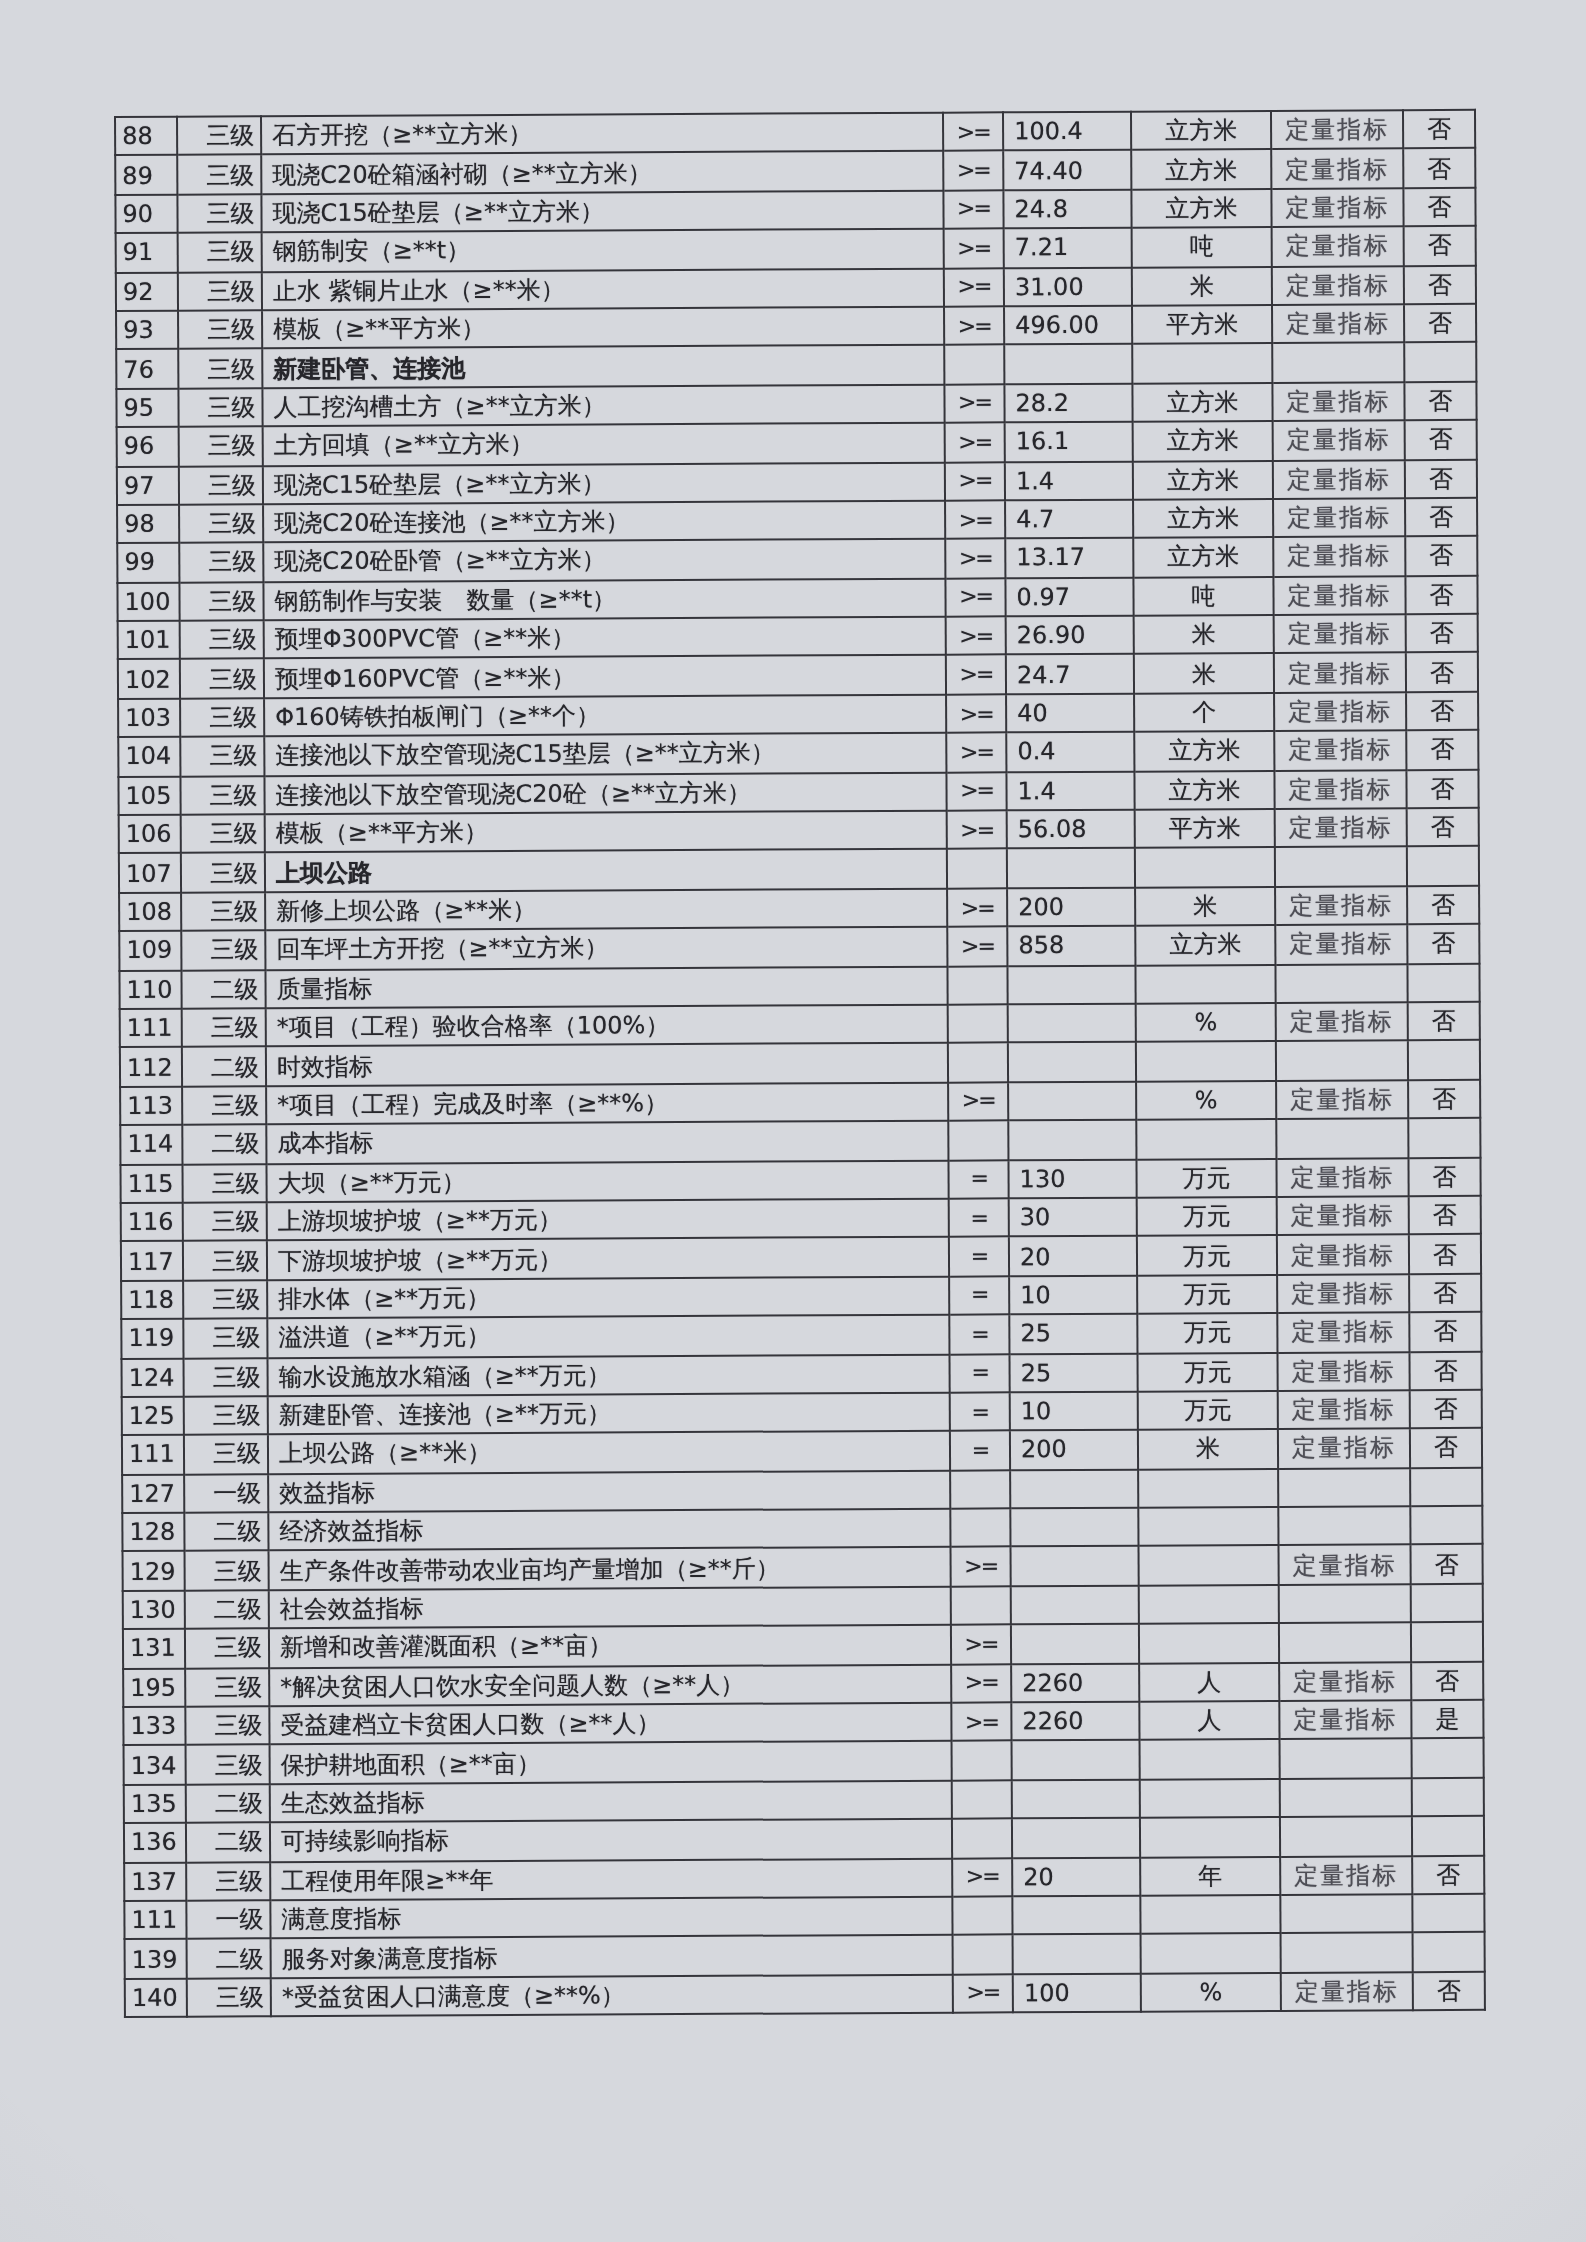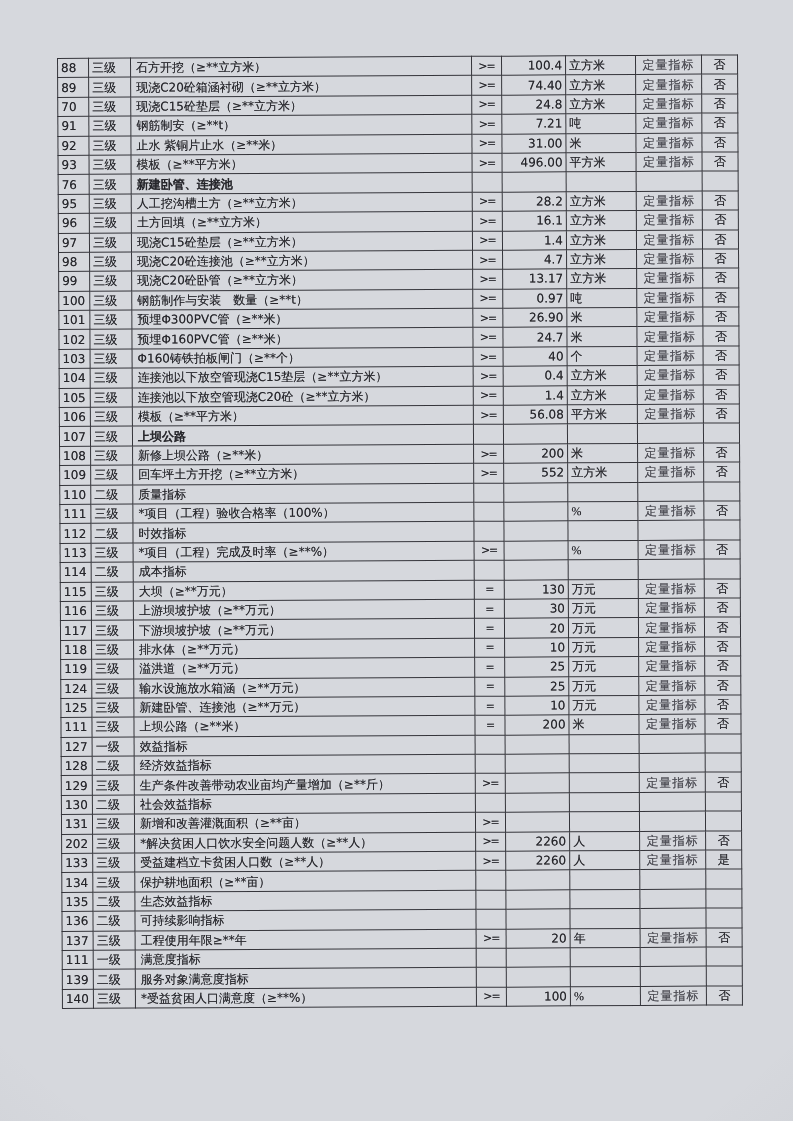--- a/index.html
+++ b/index.html
@@ -34,25 +34,25 @@
     font-size:12px;
     color:var(--text-color);
     padding:0 3px;
     overflow:hidden;
     white-space:nowrap;
     line-height:1;
     vertical-align:middle;
     text-shadow:0 0 0.5px rgba(20,20,26,0.55);
   }
   .c-no{text-align:left;}
-  .c-level{text-align:left;}
+  .c-level{text-align:right;}
   .c-desc{text-align:left;padding-left:5px;}
   .c-op{text-align:center;font-size:11px;letter-spacing:-1px;}
-  .c-val{text-align:right;padding-left:5px;margin-left:17px;}
-  .c-unit{text-align:left;font-family:Liberation Serif, serif;}
+  .c-val{text-align:left;padding-left:5px;margin-left:17px;}
+  .c-unit{text-align:center;}
   .c-type{text-align:center;color:var(--muted-color);letter-spacing:1px;margin-top:12px;}
   .c-flag{text-align:center;}
   tr.bold-desc .c-desc{font-weight:bold;}
 </style>
 </head>
 <body>
 
 <div class="scan-sheet">
   <table>
     <colgroup>
@@ -80,21 +80,21 @@
     <td class="c-no">89</td>
     <td class="c-level">三级</td>
     <td class="c-desc">现浇C20砼箱涵衬砌（≥**立方米）</td>
     <td class="c-op">&gt;=</td>
     <td class="c-val">74.40</td>
     <td class="c-unit">立方米</td>
     <td class="c-type">定量指标</td>
     <td class="c-flag">否</td>
   </tr>
         <tr>
-    <td class="c-no">70</td>
+    <td class="c-no">90</td>
     <td class="c-level">三级</td>
     <td class="c-desc">现浇C15砼垫层（≥**立方米）</td>
     <td class="c-op">&gt;=</td>
     <td class="c-val">24.8</td>
     <td class="c-unit">立方米</td>
     <td class="c-type">定量指标</td>
     <td class="c-flag">否</td>
   </tr>
         <tr>
     <td class="c-no">91</td>
@@ -274,21 +274,21 @@
     <td class="c-val">200</td>
     <td class="c-unit">米</td>
     <td class="c-type">定量指标</td>
     <td class="c-flag">否</td>
   </tr>
         <tr>
     <td class="c-no">109</td>
     <td class="c-level">三级</td>
     <td class="c-desc">回车坪土方开挖（≥**立方米）</td>
     <td class="c-op">&gt;=</td>
-    <td class="c-val">552</td>
+    <td class="c-val">858</td>
     <td class="c-unit">立方米</td>
     <td class="c-type">定量指标</td>
     <td class="c-flag">否</td>
   </tr>
         <tr>
     <td class="c-no">110</td>
     <td class="c-level">二级</td>
     <td class="c-desc">质量指标</td>
     <td class="c-op"></td>
     <td class="c-val"></td>
@@ -460,21 +460,21 @@
     <td class="c-no">131</td>
     <td class="c-level">三级</td>
     <td class="c-desc">新增和改善灌溉面积（≥**亩）</td>
     <td class="c-op">&gt;=</td>
     <td class="c-val"></td>
     <td class="c-unit"></td>
     <td class="c-type"></td>
     <td class="c-flag"></td>
   </tr>
         <tr>
-    <td class="c-no">202</td>
+    <td class="c-no">195</td>
     <td class="c-level">三级</td>
     <td class="c-desc">*解决贫困人口饮水安全问题人数（≥**人）</td>
     <td class="c-op">&gt;=</td>
     <td class="c-val">2260</td>
     <td class="c-unit">人</td>
     <td class="c-type">定量指标</td>
     <td class="c-flag">否</td>
   </tr>
         <tr>
     <td class="c-no">133</td>

